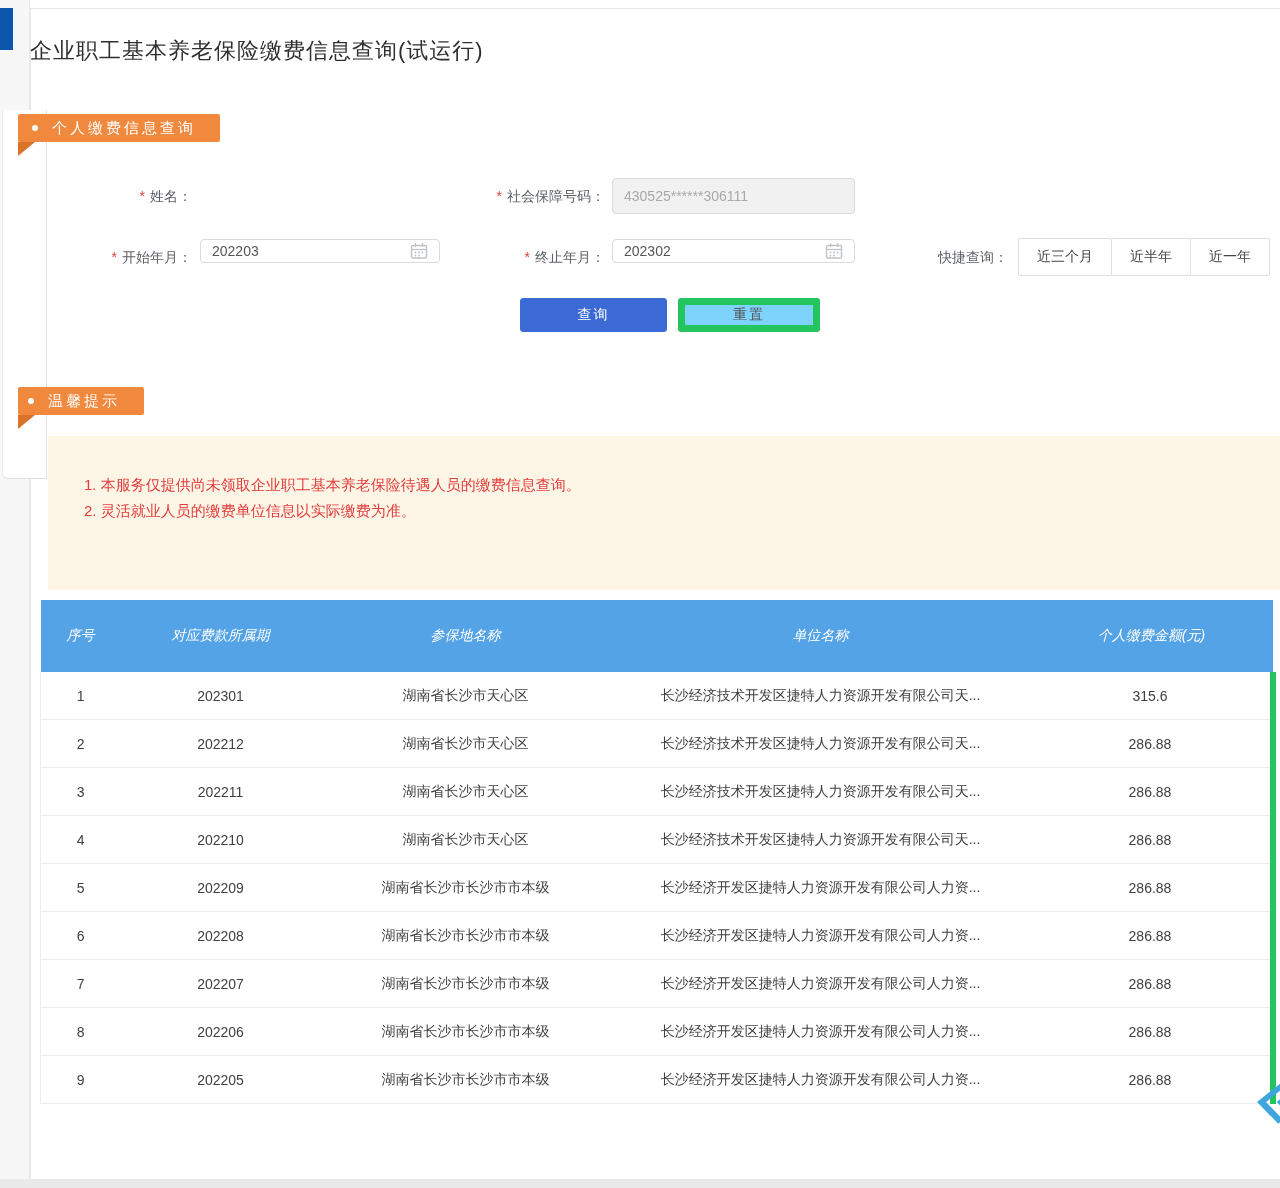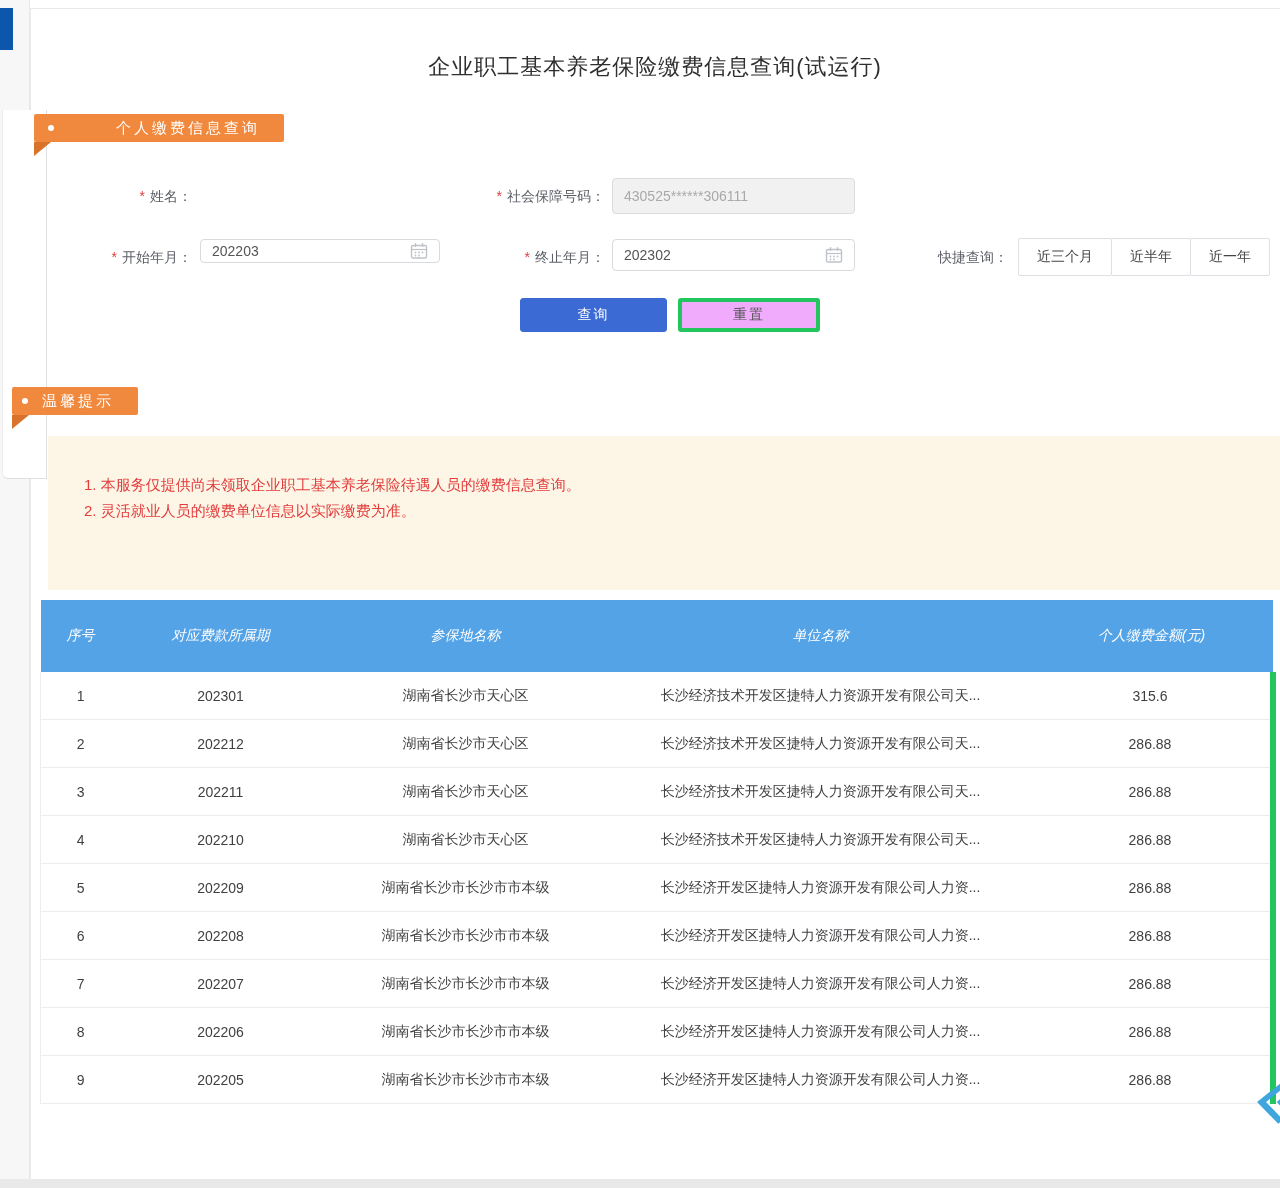--- a/index.html
+++ b/index.html
@@ -12,63 +12,63 @@
     background:#f7f7f8;border-right:1px solid #e8e8e8;z-index:0;}
   .main-card{position:absolute;left:30px;top:8px;width:1250px;height:1171px;
     background:#fff;border-left:1px solid #e9e9e9;border-top:1px solid #e9e9e9;z-index:1;}
   .left-card{position:absolute;left:2px;top:110px;width:43px;height:368px;background:#fff;
     border-right:1px solid #e0e0e0;border-bottom:1px solid #e0e0e0;border-left:1px solid #eee;
     border-bottom-left-radius:6px;z-index:2;}
   .blue-tab{position:absolute;left:0;top:8px;width:13px;height:42px;
     background:var(--corner-blue,#0c56ac);z-index:4;}
   .bottom-strip{position:absolute;left:0;top:1179px;width:1280px;height:9px;background:#e9e9e9;z-index:5;}
 
-  .title{position:absolute;left:30px;top:52px;width:1250px;margin:0;text-align:center;
+  .title{position:absolute;left:30px;top:36px;width:1250px;margin:0;text-align:left;
     font-size:22px;font-weight:500;color:#2f2f2f;letter-spacing:1px;z-index:3;}
 
   
   .sec-tag{position:absolute;display:inline-flex;align-items:center;height:28px;
     background:var(--accent-orange,#f0883d);color:#fff;font-size:15px;letter-spacing:3px;
     padding:0 24px 0 14px;border-radius:2px;z-index:4;white-space:nowrap;}
   .sec-tag .dot{width:6px;height:6px;border-radius:50%;background:#fff;margin-right:14px;flex:0 0 auto;}
   .sec-tag .fold{position:absolute;left:0;top:100%;width:0;height:0;
     border-top:14px solid var(--accent-orange-dark,#d9722a);border-right:17px solid transparent;}
-  .tag1{left:34px;top:114px;gap:48px;}
-  .tag2{left:12px;top:387px;padding-left:10px;}
+  .tag1{left:18px;top:114px;}
+  .tag2{left:18px;top:387px;padding-left:10px;}
 
   
   .lbl{position:absolute;font-size:14px;color:#5c5f66;height:20px;line-height:20px;
     white-space:nowrap;text-align:right;z-index:3;}
   .req{color:var(--warn-red,#e23c3c);margin-right:5px;}
   .input{position:absolute;background:#fff;border:1px solid #d8dade;border-radius:4px;
     display:flex;align-items:center;padding:0 11px;font-size:14px;color:#555;
     box-sizing:border-box;z-index:3;}
   .input.disabled{background:#f1f1f2;border-color:#dcdcdc;color:#a9a9a9;}
   .cal{margin-left:auto;display:flex;align-items:center;}
 
   .lbl-name{left:40px;top:186px;width:152px;}
   .in-name{left:200px;top:178px;width:240px;height:36px;}
   .lbl-ssn{left:420px;top:186px;width:185px;}
   .in-ssn{left:612px;top:178px;width:243px;height:36px;}
   .lbl-start{left:40px;top:247px;width:152px;text-align:right;}
   .in-start{left:200px;top:239px;width:240px;height:24px;}
   .lbl-end{left:420px;top:247px;width:185px;}
-  .in-end{left:612px;top:239px;width:243px;height:32px;}
+  .in-end{left:612px;top:239px;width:243px;height:24px;}
   .lbl-quick{left:880px;top:247px;width:128px;}
   .quick-group{position:absolute;left:1018px;top:238px;display:flex;z-index:3;}
   .quick-btn{height:38px;padding:0 18px;background:#fff;border:1px solid #dcdfe4;
     font-size:14px;color:#454545;margin-left:-1px;border-radius:2px;cursor:pointer;
     font-family:inherit;white-space:nowrap;}
   .quick-btn:first-child{margin-left:0;}
 
   .btn{position:absolute;height:34px;border-radius:3px;font-size:14px;cursor:pointer;
     font-family:inherit;letter-spacing:2px;z-index:3;}
   .btn-query{left:520px;top:298px;width:147px;background:var(--primary-blue,#3c6ad5);
     color:#fff;border:1px solid var(--primary-blue,#3c6ad5);}
-  .btn-reset{left:678px;top:298px;width:142px;background:#f0abfc;color:#555;border:4px solid #22c55e;}
+  .btn-reset{left:678px;top:298px;width:142px;background:#7dd3fc;color:#555;border:7px solid #22c55e;}
 
   
   .notice{position:absolute;left:48px;top:436px;width:1240px;height:154px;
     background:var(--notice-bg,#fdf6e6);box-sizing:border-box;padding:36px 20px 12px 36px;z-index:3;}
   .notice-line{font-size:15px;line-height:26px;color:var(--warn-red,#e23c3c);}
 
   
   .tbl{position:absolute;left:40px;top:600px;width:1232px;border-collapse:collapse;
     font-size:14px;z-index:3;table-layout:fixed;}
   .tbl th{background:var(--header-blue,#54a3e7);color:#fff;height:40px;font-weight:500;

